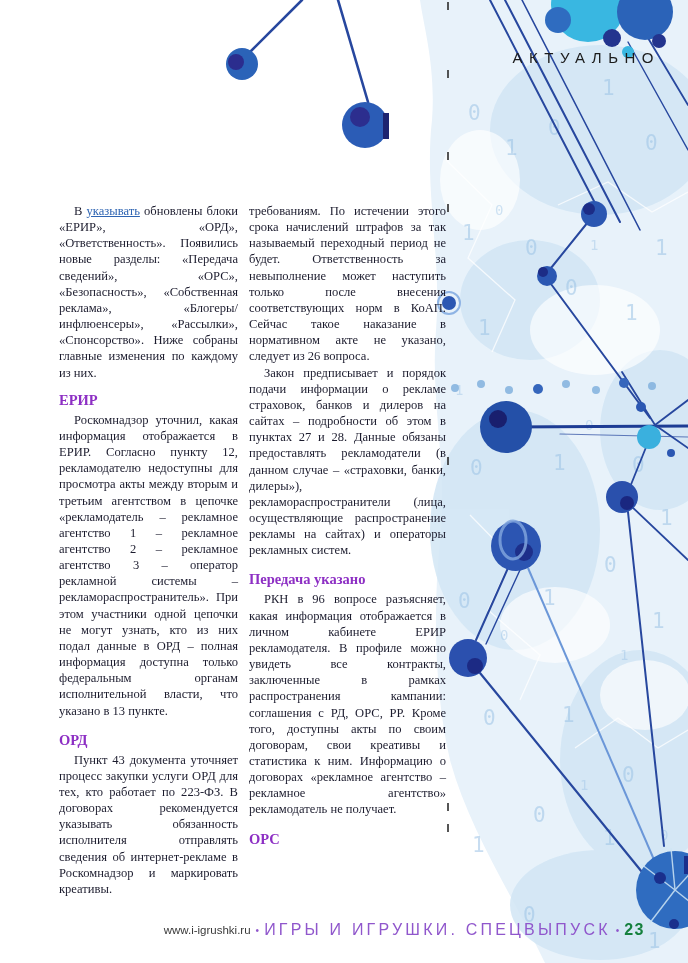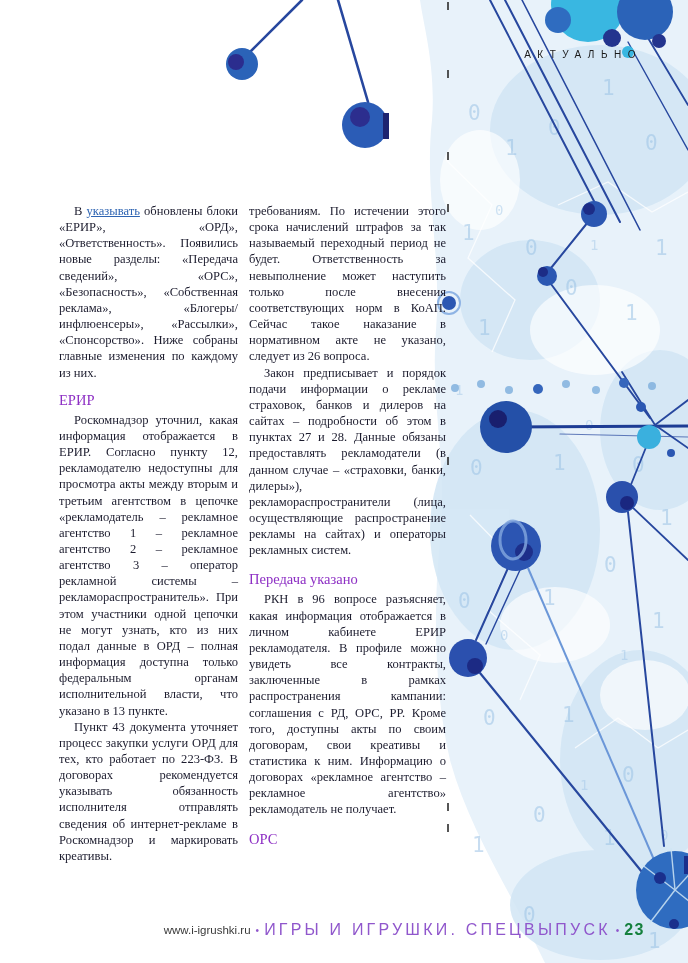--- a/index.html
+++ b/index.html
@@ -1,29 +1,29 @@
 <!DOCTYPE html>
 <html><head>
 <meta charset="utf-8">
 <style>
   html,body{margin:0;padding:0;background:#ffffff;}
   .page{position:relative;width:688px;height:963px;background:#ffffff;overflow:hidden;
         font-family:"Liberation Serif","DejaVu Serif",serif;}
   .bg{position:absolute;left:0;top:0;width:688px;height:963px;z-index:0;}
   .digit{font-family:"DejaVu Sans Mono",monospace;fill:#9cc3e6;}
-  .kicker{position:absolute;top:49px;right:46px;z-index:3;
+  .kicker{position:absolute;top:49px;right:28px;z-index:3;
           font-family:"Liberation Sans","DejaVu Sans",sans-serif;
-          font-size:10px;letter-spacing:6.5px;color:#1b1b1b;font-weight:400;}
+          font-size:15px;letter-spacing:6.5px;color:#1b1b1b;font-weight:400;}
   .crop{position:absolute;left:447px;width:2px;height:8px;background:#2b2b2b;opacity:.8;z-index:3;}
   .cols{position:absolute;left:59px;top:203px;display:flex;gap:11px;z-index:2;}
   .col-left{width:179px;}
   .col-right{width:197px;}
   p.para{margin:0;font-size:12.55px;line-height:16.15px;text-align:justify;color:#1c1c2e;}
   p.indent{text-indent:15px;}
-  h2.head{margin:13px 0 3px 0;font-size:14.5px;line-height:17px;color:#8d2fc4;font-weight:normal;}
+  h2.head{margin:13px 0 3px 0;font-size:14.5px;line-height:17px;color:#8d2fc4;font-weight:bold;}
   h2.first{margin-top:11px;}
   a.doclink{color:#2e64b2;text-decoration:underline;cursor:pointer;}
   .footer{position:absolute;top:921px;right:43px;z-index:3;display:flex;align-items:center;gap:5px;
           font-family:"Liberation Sans","DejaVu Sans",sans-serif;white-space:nowrap;}
   .footer .site{font-size:11.5px;color:#3a3a3a;}
   .footer .bullet{font-size:10px;color:#9057cc;}
   .footer .mag{font-size:16px;letter-spacing:3.2px;color:#9057cc;font-weight:500;}
   .footer .num{font-size:16px;font-weight:bold;color:#15803d;letter-spacing:1.5px;}
 </style>
 </head>
@@ -191,20 +191,21 @@
 
   <div class="kicker">АКТУАЛЬНО</div>
 
   <div class="cols">
     <div class="col-left">
       <p class="para indent"><span>В</span> <a class="doclink" href="#">указывать</a> <span>обновлены блоки «ЕРИР», «ОРД», «Ответственность». Появились новые разделы: «Передача сведений», «ОРС», «Безопасность», «Собственная реклама», «Блогеры/инфлюенсеры», «Рассылки», «Спонсорство». Ниже собраны главные изменения по каждому из них.</span></p>
 
       <h2 class="head first">ЕРИР</h2>
       <p class="para indent">Роскомнадзор уточнил, какая информация отображается в ЕРИР. Согласно пункту 12, рекламодателю недоступны для просмотра акты между вторым и третьим агентством в цепочке «рекламодатель – рекламное агентство 1 – рекламное агентство 2 – рекламное агентство 3 – оператор рекламной системы – рекламораспространитель». При этом участники одной цепочки не могут узнать, кто из них подал данные в ОРД – полная информация доступна только федеральным органам исполнительной власти, что указано в 13 пункте.</p>
 
+      <h2 class="head">ОРД</h2>
       <p class="para indent">Пункт 43 документа уточняет процесс закупки услуги ОРД для тех, кто работает по 223-ФЗ. В договорах рекомендуется указывать обязанность исполнителя отправлять сведения об интернет-рекламе в Роскомнадзор и маркировать креативы.</p>
 
     </div>
 
     <div class="col-right">
       <p class="para">требованиям. По истечении этого срока начислений штрафов за так называемый переходный период не будет. Ответственность за невыполнение может наступить только после внесения соответствующих норм в КоАП. Сейчас такое наказание в нормативном акте не указано, следует из 26 вопроса.</p>
       <p class="para indent">Закон предписывает и порядок подачи информации о рекламе страховок, банков и дилеров на сайтах – подробности об этом в пунктах 27 и 28. Данные обязаны предоставлять рекламодатели (в данном случае – «страховки, банки, дилеры»), рекламораспространители (лица, осуществляющие распространение рекламы на сайтах) и операторы рекламных систем.</p>
 
       <h2 class="head">Передача указано</h2>
       <p class="para indent">РКН в 96 вопросе разъясняет, какая информация отображается в личном кабинете ЕРИР рекламодателя. В профиле можно увидеть все контракты, заключенные в рамках распространения кампании: соглашения с РД, ОРС, РР. Кроме того, доступны акты по своим договорам, свои креативы и статистика к ним. Информацию о договорах «рекламное агентство – рекламное агентство» рекламодатель не получает.</p>

